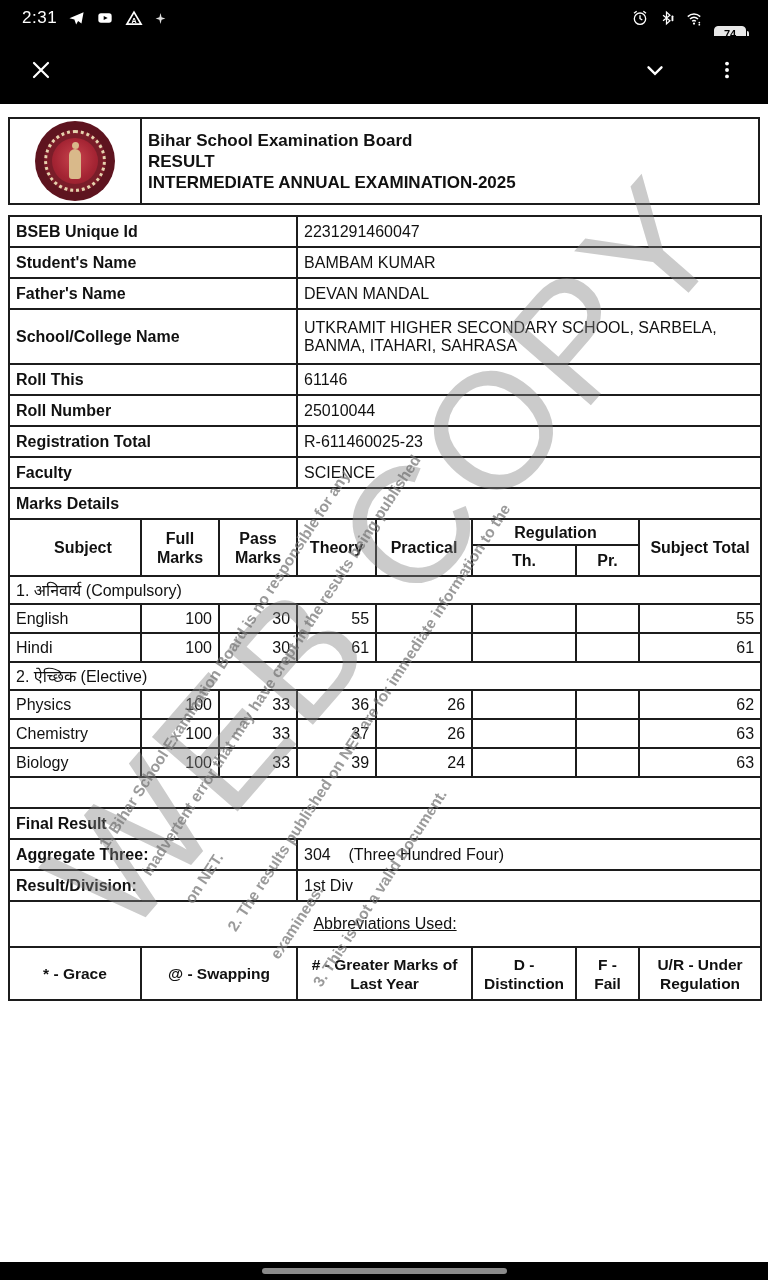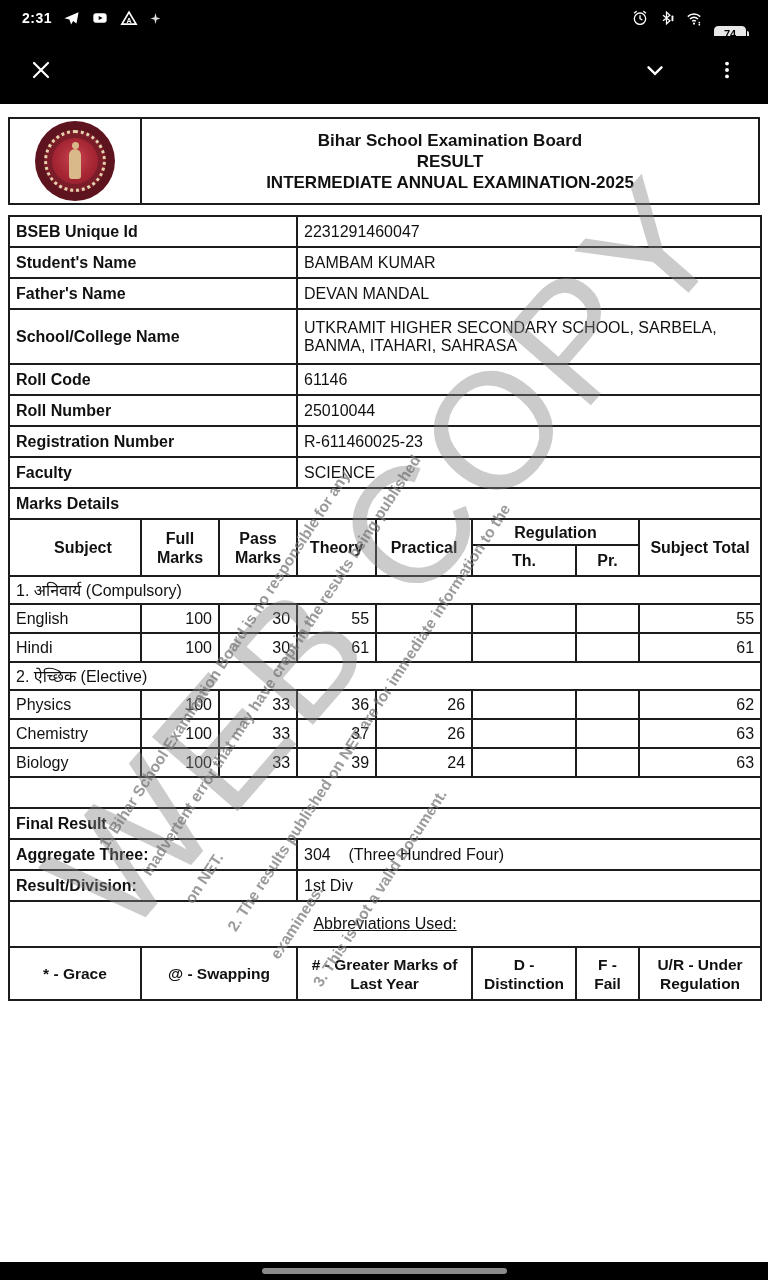--- a/index.html
+++ b/index.html
@@ -9,21 +9,21 @@
     background:#ffffff; overflow:hidden;
     font-family:"Liberation Sans", sans-serif; color:#111;
   }
   
   .statusbar {
     position:absolute; top:0; left:0; width:768px; height:36px;
     background:#000; display:flex; align-items:center; justify-content:space-between;
     padding:0 22px; color:#fff;
   }
   .sb-left, .sb-right { display:flex; align-items:center; gap:11px; }
-  .sb-time { font-size:14px; font-weight:bold; letter-spacing:0.5px; }
+  .sb-time { font-size:17px; font-weight:normal; letter-spacing:0.5px; }
   .sb-ic { display:inline-flex; align-items:center; justify-content:center; }
   .battery-pill {
     display:flex; align-items:center; justify-content:center;
     width:32px; height:16px; border:1.5px solid #e8e8e8; border-radius:4px;
     background:#e8e8e8; color:#000; font-size:11px; font-weight:bold; position:relative;margin-top:32px;
   }
   .battery-pill::after {
     content:""; position:absolute; right:-4px; top:4px; width:2.5px; height:7px;
     background:#e8e8e8; border-radius:0 2px 2px 0;
   }
@@ -34,21 +34,21 @@
     padding:0 24px;
   }
   .tb-right { display:flex; align-items:center; gap:38px; }
   .tb-btn { display:inline-flex; align-items:center; justify-content:center; width:34px; height:34px; cursor:pointer; }
   
   .doc { position:absolute; top:104px; left:0; width:768px; height:1158px; background:#fff; z-index:1; }
   table { border-collapse:collapse; table-layout:fixed; }
   td { border:2px solid #1c1c1c; font-size:16px; padding:2px 6px; vertical-align:middle; overflow:hidden; }
   .hdr-table { width:752px; margin:13px 0 0 8px; }
   .hdr-logo-cell { width:132px; height:78px; text-align:center; }
-  .hdr-title-cell { text-align:center; font-weight:bold; font-size:17px; line-height:21px; }
+  .hdr-title-cell { text-align:left; font-weight:bold; font-size:17px; line-height:21px; }
   .main-table { width:752px; margin:10px 0 0 8px; }
   .lbl { font-weight:bold; text-align:left; }
   .val { text-align:left; }
   .h31 { height:31px; } .h29 { height:29px; }
   .h53 { height:55px;margin-top:32px; }
   .thc { font-weight:bold; text-align:center; line-height:19px; }
   .num { text-align:right; }
   .section-row td { font-weight:normal; height:27px; }
   .abbr-title { font-weight:normal; text-decoration:underline; text-align:center; height:46px; }
   .abbr-cell { font-weight:bold; text-align:center; font-size:15.5px; height:53px; line-height:19px; }
@@ -224,29 +224,29 @@
       </tr>
       <tr>
         <td class="lbl h31" colspan="3">Father's Name</td>
         <td class="val" colspan="5">DEVAN MANDAL</td>
       </tr>
       <tr>
         <td class="lbl h53" colspan="3">School/College Name</td>
         <td class="val" colspan="5" style="line-height:18px;">UTKRAMIT HIGHER SECONDARY SCHOOL, SARBELA, BANMA, ITAHARI, SAHRASA</td>
       </tr>
       <tr>
-        <td class="lbl h31" colspan="3">Roll Code</td>
+        <td class="lbl h31" colspan="3">Roll This</td>
         <td class="val" colspan="5">61146</td>
       </tr>
       <tr>
         <td class="lbl h31" colspan="3">Roll Number</td>
         <td class="val" colspan="5">25010044</td>
       </tr>
       <tr>
-        <td class="lbl h31" colspan="3">Registration Number</td>
+        <td class="lbl h31" colspan="3">Registration Total</td>
         <td class="val" colspan="5">R-611460025-23</td>
       </tr>
       <tr>
         <td class="lbl h31" colspan="3">Faculty</td>
         <td class="val" colspan="5">SCIENCE</td>
       </tr>
 
       <tr>
         <td class="lbl h31" colspan="8">Marks Details</td>
       </tr>

